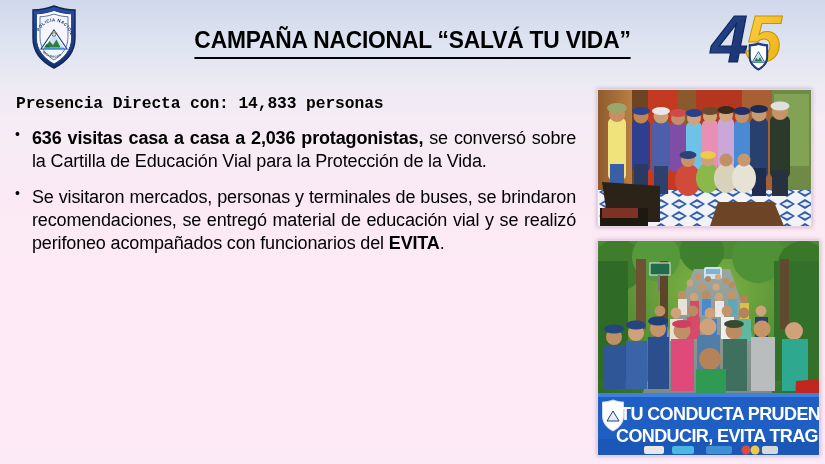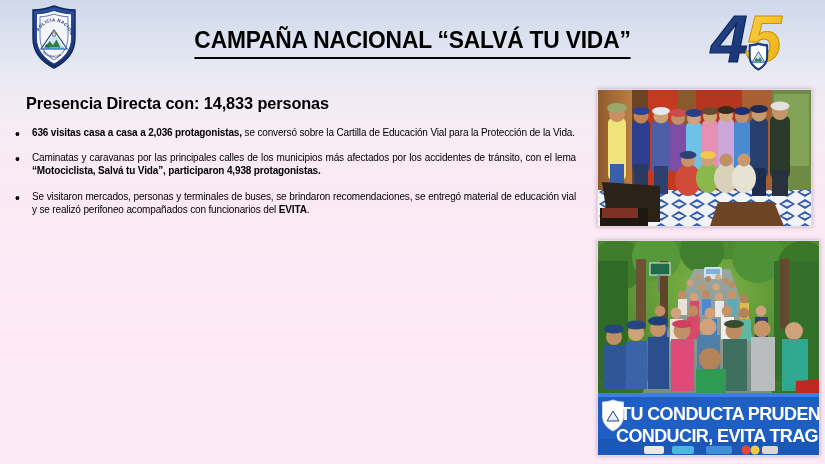--- a/index.html
+++ b/index.html
@@ -44,28 +44,28 @@
     border-bottom:2.6px solid #000;padding-bottom:3px;display:inline-block;
   }
 
   
   #content{
     position:absolute;left:14px;top:94px;width:562px;
     color:#000;
   }
   #lead{
     font-size:16.3px;font-weight:bold;line-height:1.2;
-    margin:0 0 13px 12px;letter-spacing:-0.1px;
+    margin:0 0 13px 2px;letter-spacing:-0.1px;font-family:Liberation Mono, monospace;
   }
   ul.bullets{list-style:none;margin:0;padding:0;}
   ul.bullets > li{
     position:relative;
     padding-left:18px;
     margin-bottom:13px;
-    font-size:10px;
+    font-size:18px;
     line-height:1.285;
     text-align:justify;
     text-justify:inter-word;
     letter-spacing:-0.15px;
   }
   ul.bullets > li::before{
     content:"\2022";
     position:absolute;left:1px;top:-1px;
     font-size:14px;color:#000;
   }
@@ -147,21 +147,20 @@
           </g>
         </g>
       </svg>
     </div>
   </div>
 
   <div id="content">
     <p id="lead">Presencia Directa con: 14,833 personas</p>
     <ul class="bullets">
       <li><b>636 visitas casa a casa a 2,036 protagonistas,</b><span> se conversó sobre la Cartilla de Educación Vial para la Protección de la Vida.</span></li>
-      <li><span>Caminatas y caravanas por las principales calles de los municipios más afectados por los accidentes de tránsito, con el lema </span><b>“Motociclista, Salvá tu Vida”, participaron 4,938 protagonistas.</b></li>
       <li><span>Se visitaron mercados, personas y terminales de buses, se brindaron recomendaciones, se entregó material de educación vial y se realizó perifoneo acompañados con funcionarios del </span><b>EVITA</b><span>.</span></li>
     </ul>
   </div>
 
   <div class="photo" id="photo-top">
     <svg viewBox="0 0 213 136" preserveAspectRatio="none" xmlns="http://www.w3.org/2000/svg">
       <defs>
         <linearGradient id="wallWood" x1="0" y1="0" x2="1" y2="0">
           <stop offset="0" stop-color="#8f5b2e"></stop>
             <stop offset="1" stop-color="#b97e41"></stop>

